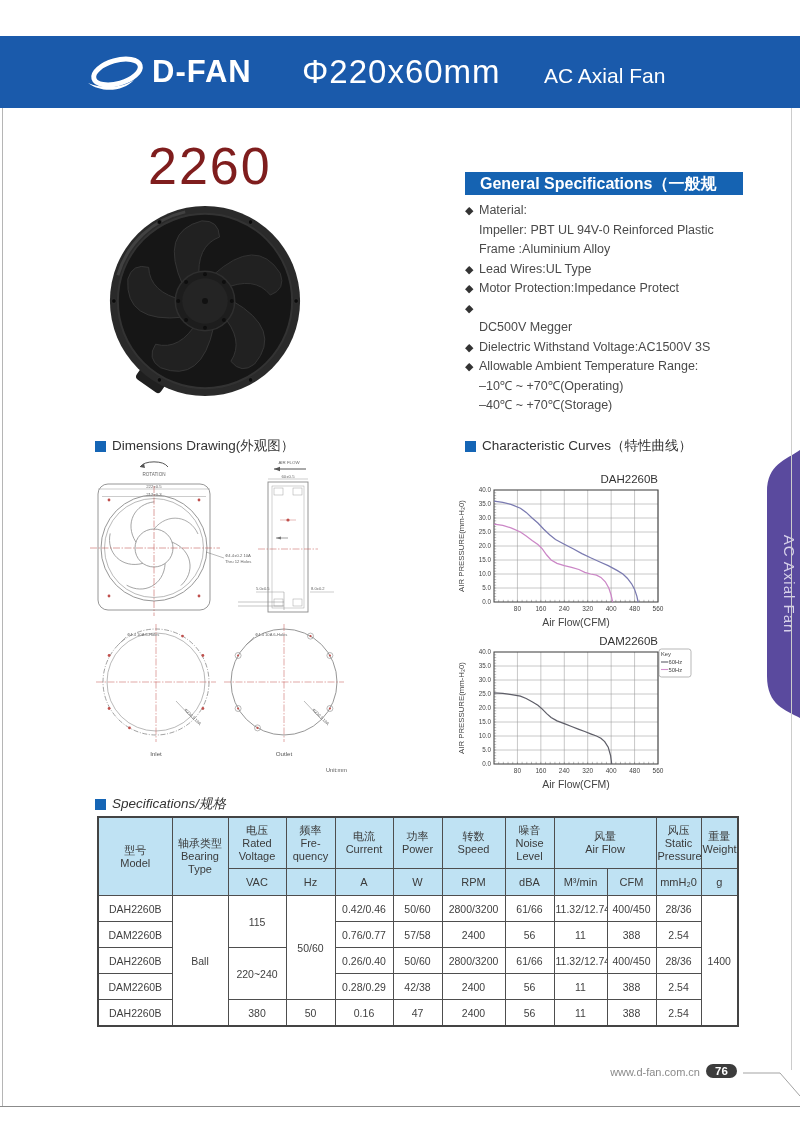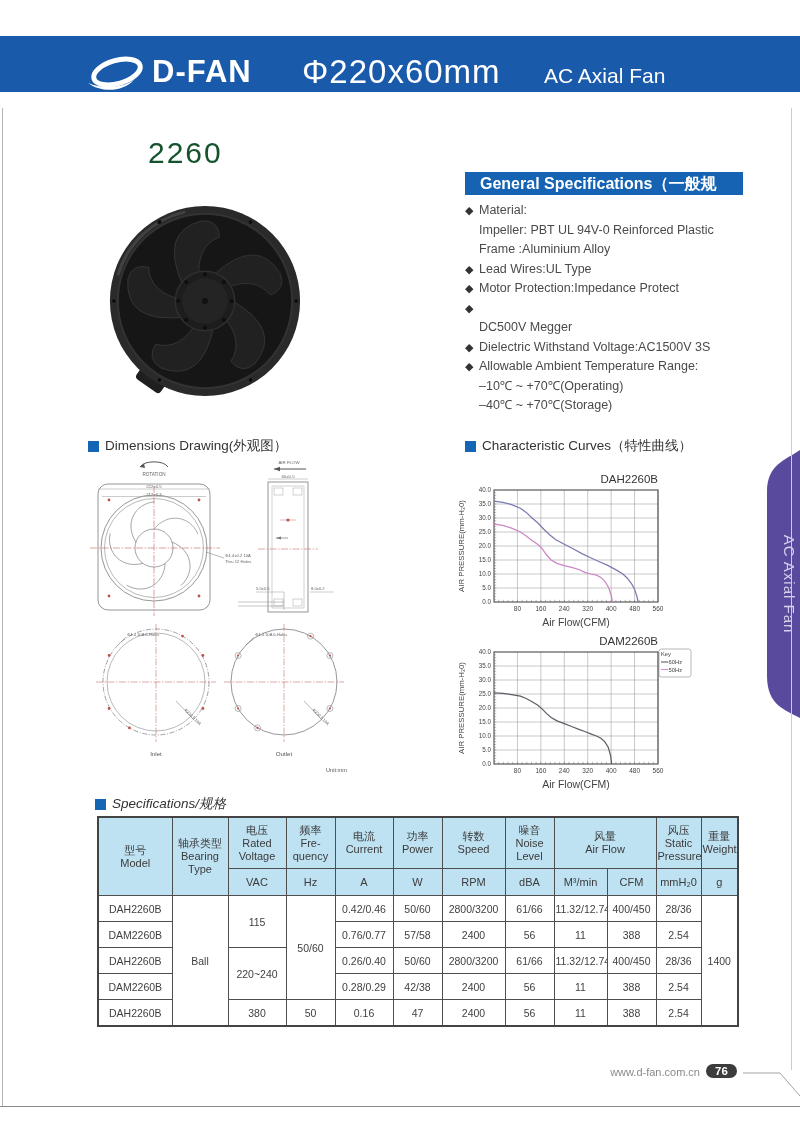--- a/index.html
+++ b/index.html
@@ -1,25 +1,25 @@
 <!DOCTYPE html>
 <html><head>
 <meta charset="utf-8">
 <style>
   html,body{margin:0;padding:0;background:#fff;}
   .page{position:relative;width:800px;height:1131px;background:#ffffff;overflow:hidden;
         font-family:"Liberation Sans", sans-serif;color:#3f3f3f;}
   
-  .header-bar{position:absolute;left:0;top:36px;width:800px;height:56px;background:#1a5aab;}
+  .header-bar{position:absolute;left:0;top:36px;width:800px;height:72px;background:#1a5aab;}
   .logo-wrap{position:absolute;left:86px;top:14px;display:flex;align-items:center;}
   .brand{color:#fff;font-size:31px;font-weight:bold;letter-spacing:1px;margin-left:4px;}
   .dia{position:absolute;left:302px;top:17px;color:#fff;font-size:33px;letter-spacing:1px;}
   .cat{position:absolute;left:544px;top:28px;color:#fff;font-size:21px;}
   
-  .model-no{position:absolute;left:148px;top:136px;font-size:30px;color:#14532d;letter-spacing:2px;}
+  .model-no{position:absolute;left:148px;top:136px;font-size:52px;color:#7f1d1d;letter-spacing:2px;}
   .fan-img{position:absolute;left:102px;top:198px;}
   
   .gs-bar{position:absolute;left:465px;top:172px;width:278px;height:23px;background:#1563b2;
           color:#fff;font-size:16px;font-weight:600;line-height:23px;padding-left:15px;box-sizing:border-box;}
   .gs-list{position:absolute;left:465px;top:201px;width:295px;font-size:12.5px;color:#4a4a4a;}
   .gs-line{display:flex;line-height:19.5px;}
   .gs-line .dia-b{width:14px;flex:0 0 14px;font-size:11px;color:#333;}
   .gs-line.cont .dia-b{visibility:hidden;}
   
   .sec-head{position:absolute;display:flex;align-items:center;font-size:13.5px;color:#333;}
@@ -141,21 +141,21 @@
       <div class="gs-line cont">
         <span class="dia-b">◆</span>
         <span>–10℃ ~ +70℃(Operating)</span>
       </div>
       <div class="gs-line cont">
         <span class="dia-b">◆</span>
         <span>–40℃ ~ +70℃(Storage)</span>
       </div>
     </div>
 
-  <div class="sec-head" style="left:88px;top:437px;">
+  <div class="sec-head" style="left:95px;top:437px;">
     <span class="sec-sq"></span>
     <span>Dimensions Drawing(外观图）</span>
   </div>
   <div class="sec-head" style="left:465px;top:437px;">
     <span class="sec-sq"></span>
     <span>Characteristic Curves（特性曲线）</span>
   </div>
 
   <svg style="position:absolute;left:88px;top:452px;" width="360" height="338" viewBox="0 0 360 338" font-family="Liberation Sans, sans-serif" fill="#666">
 

